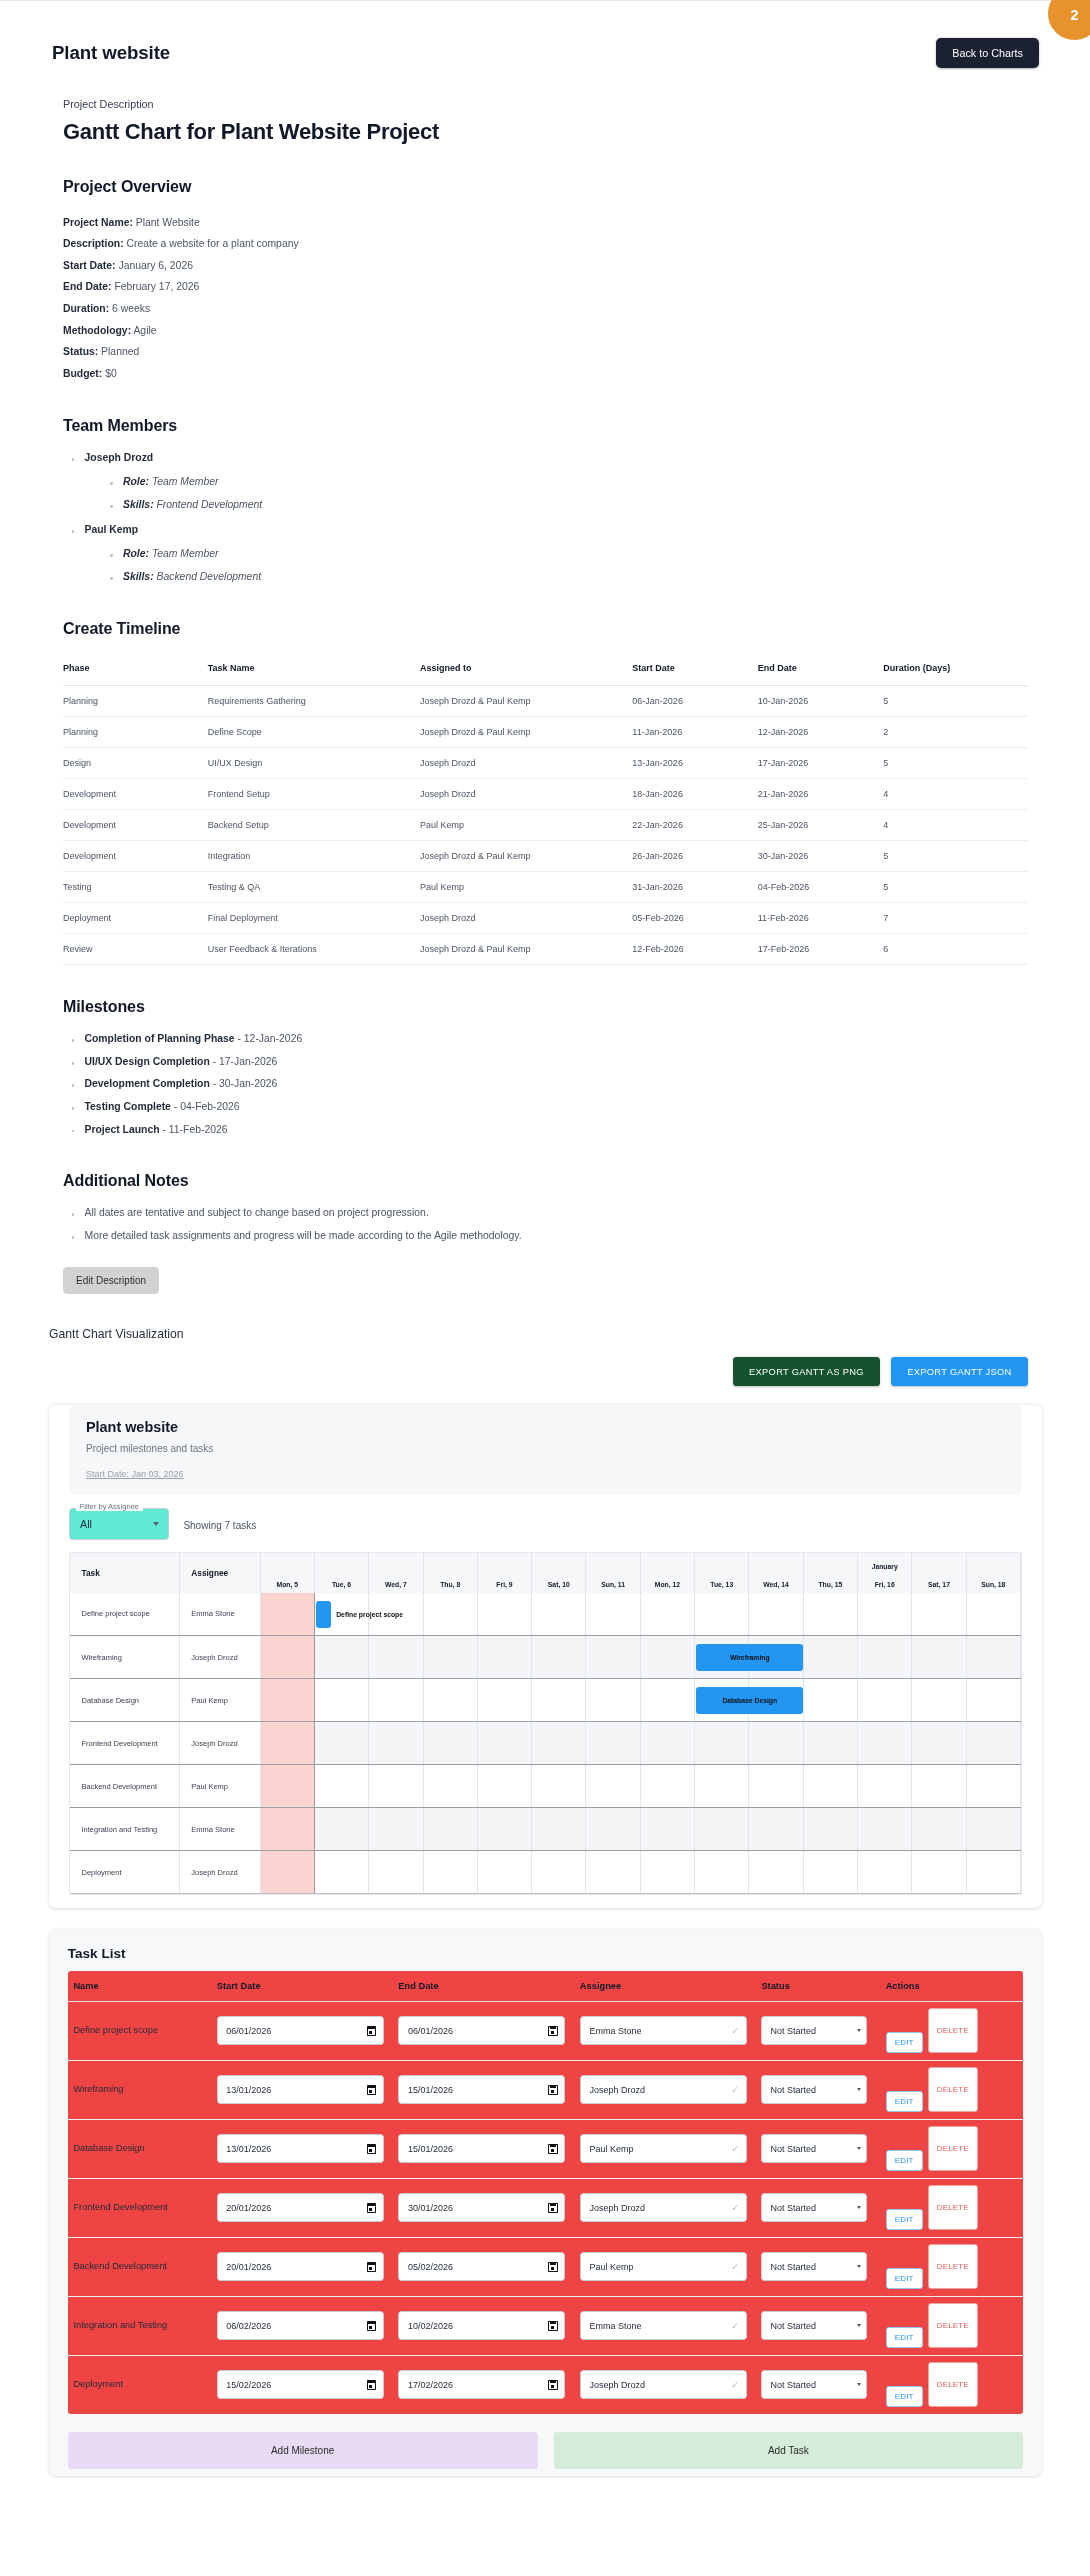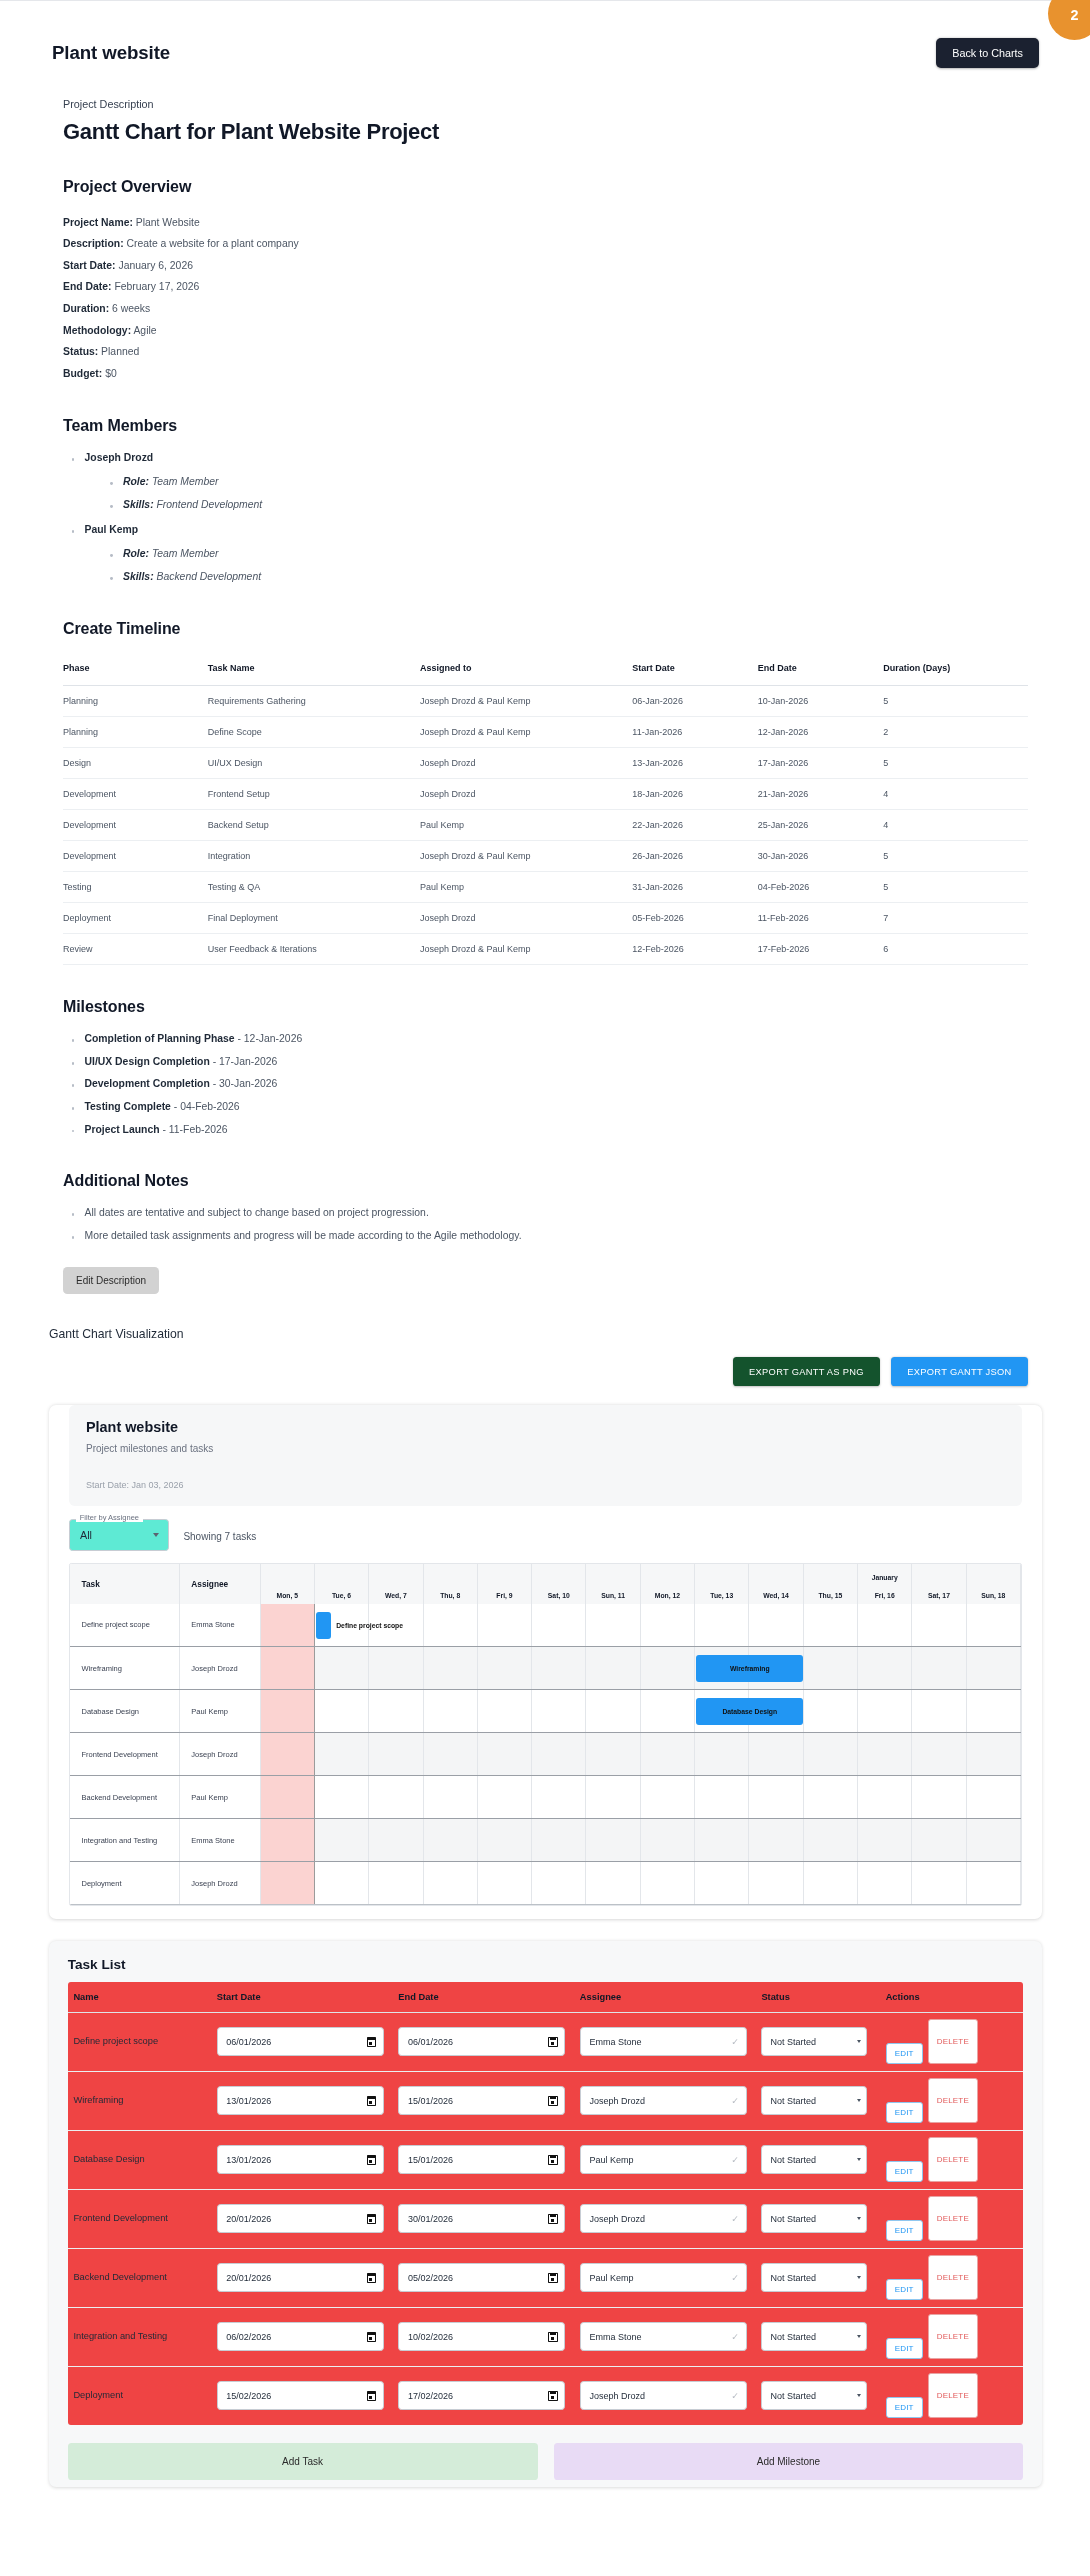--- a/index.html
+++ b/index.html
@@ -82,21 +82,21 @@
   
   .card{
     background:#fff; border-radius:7.2px; box-shadow:0 0.7px 3.6px rgba(0,0,0,.16);
     margin-top:17px; padding:0 0 13px 0;
   }
   .gantt-head{
     background:#f6f7f8; border-radius:5.7px; margin:18.7px 20px 0 20px; padding:14.4px 17px 16px 17px;
   }
   .gantt-head .t{ font-size:14.4px; font-weight:700; color:#111827; }
   .gantt-head .s{ font-size:10px; color:#6b7280; margin-top:8px; }
-  .gantt-head .d{ font-size:9px; color:#9aa1ab; margin-top:26px; }
+  .gantt-head .d{ font-size:9px; color:#9aa1ab; margin-top:15px;text-decoration:underline; }
 
   .filter-row{ display:flex; align-items:flex-end; gap:14.4px; margin:13px 20px 0 20px; }
   .sel-wrap{ position:relative; width:100px; }
   .sel-legend{ position:absolute; top:-5.7px; left:7.2px; background:#fff; padding:0 3.6px;
     font-size:7.5px; color:#6b7280; }
   .sel-box{
     border:0.7px solid #c7ccd3; border-radius:3.6px; height:32px; display:flex;
     align-items:center; justify-content:space-between; padding:0 8.6px 0 10px;
     font-size:10.8px; color:#1f2937; cursor:pointer; background:#5eead4;
   }
@@ -826,20 +826,20 @@
                   <div class="acts">
                     <button class="btn-edit">EDIT</button>
                     <button class="btn-del">DELETE</button>
                   </div>
                 </td>
               </tr>
             </tbody>
         </table>
       </div>
       <div class="addrow">
+        <button class="btn-add btn-ms">Add Milestone</button>
         <button class="btn-add btn-task">Add Task</button>
-        <button class="btn-add btn-ms">Add Milestone</button>
       </div>
     </div>
     <div class="tail"></div>
   </div>
 </div>
 
 
 </body></html>

